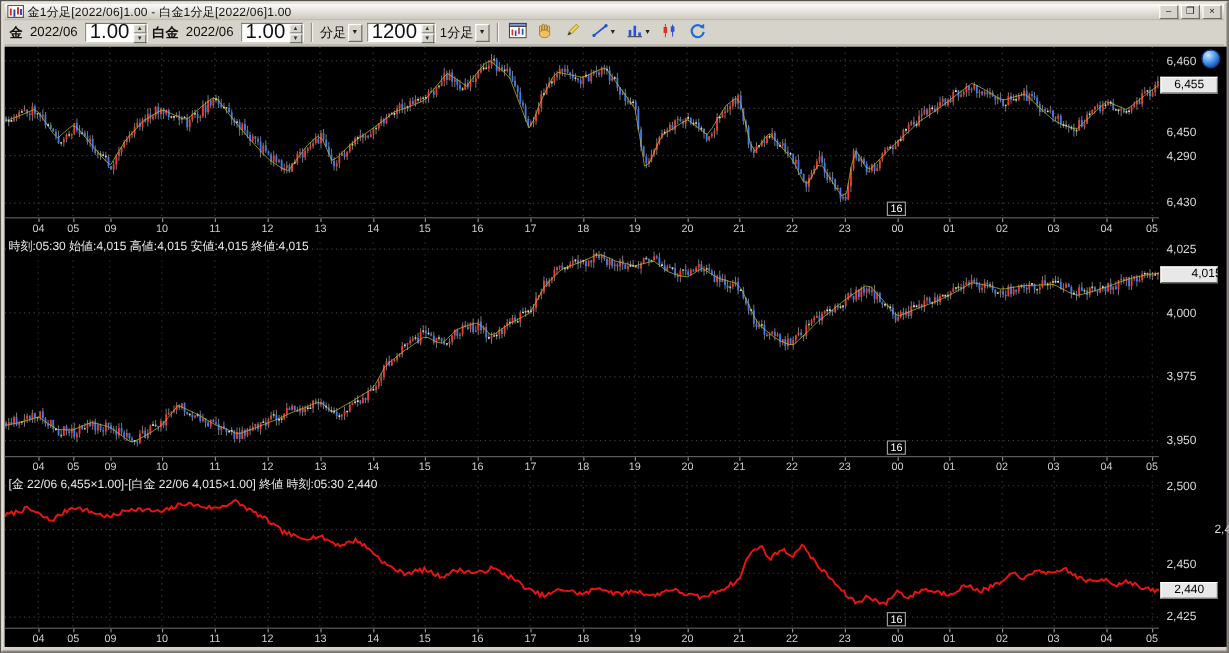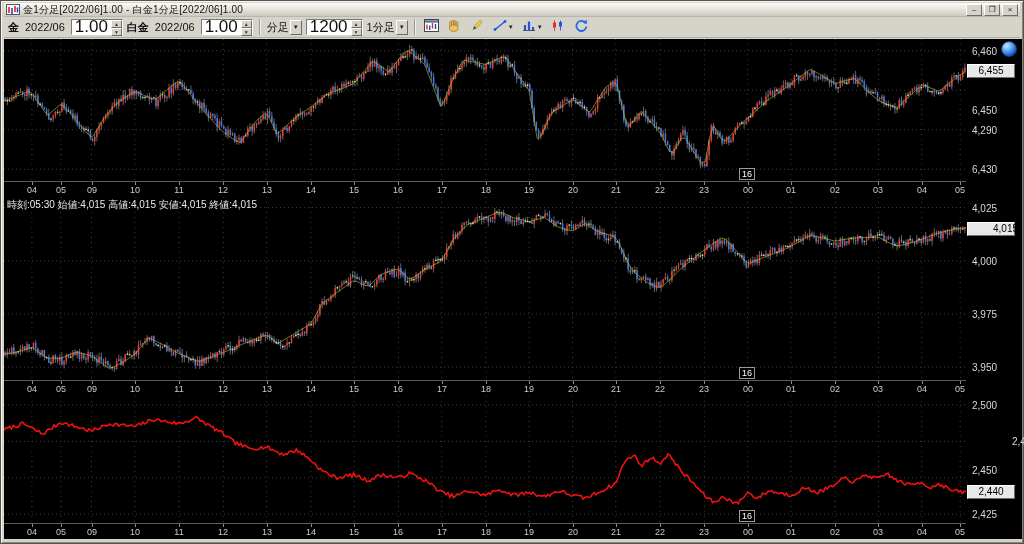--- a/index.html
+++ b/index.html
@@ -313,20 +313,21 @@
         </div>
     </div>
 
     <div class="panel" style="top:357px;height:143px">
       <div class="plot" style="height:127px">
         <svg viewBox="0 0 962 127" width="962" height="127">
             <path d="M0 8.8H962M0 45.3H962M0 81.7H962M0 118.2H962" stroke="#3c3c3c" stroke-width="1" stroke-dasharray="1 3" fill="none"></path>
             <path d="M27.9 0V127M56.8 0V127M87.5 0V127M130.8 0V127M175.1 0V127M219.3 0V127M262.6 0V127M306.9 0V127M350.2 0V127M394.4 0V127M437.7 0V127M482.0 0V127M525.3 0V127M568.5 0V127M611.8 0V127M656.1 0V127M700.3 0V127M743.6 0V127M786.9 0V127M831.2 0V127M874.5 0V127M917.7 0V127M956.2 0V127" stroke="#3c3c3c" stroke-width="1" stroke-dasharray="1 4" fill="none"></path>
             <polyline points="0.0,34.6 1.9,31.4 3.7,32.0 5.6,30.3 7.4,33.0 9.3,29.4 11.1,30.7 13.0,31.3 14.8,30.7 16.7,26.7 18.5,26.2 20.4,28.2 22.2,29.5 24.1,30.1 25.9,30.9 27.8,31.2 29.6,32.2 31.5,34.5 33.3,35.3 35.1,34.8 37.0,37.7 38.9,37.8 40.7,38.1 42.6,34.4 44.4,32.9 46.3,33.5 48.1,33.0 50.0,28.8 51.8,30.9 53.7,28.4 55.5,27.2 57.4,27.9 59.2,28.4 61.0,27.0 62.9,27.0 64.8,30.1 66.6,28.7 68.5,28.0 70.3,31.0 72.1,30.3 74.0,31.7 75.8,32.4 77.7,32.2 79.5,32.0 81.4,34.0 83.3,35.1 85.1,32.9 87.0,34.4 88.8,35.0 90.6,31.9 92.5,33.1 94.3,33.5 96.2,32.5 98.0,29.2 99.9,29.8 101.8,29.4 103.6,29.9 105.5,28.1 107.3,29.1 109.2,30.0 111.0,27.6 112.8,27.6 114.7,30.1 116.5,28.8 118.4,28.3 120.3,28.0 122.1,30.1 123.9,30.2 125.8,29.5 127.7,29.0 129.5,30.5 131.3,30.5 133.2,28.6 135.1,27.2 136.9,28.9 138.8,26.0 140.6,27.9 142.4,26.9 144.3,23.6 146.1,23.7 148.0,24.9 149.8,25.2 151.7,24.6 153.5,22.9 155.4,23.4 157.3,25.8 159.1,25.0 160.9,24.4 162.8,26.0 164.7,26.6 166.5,26.8 168.3,27.7 170.2,25.5 172.1,28.3 173.9,26.9 175.8,26.8 177.6,27.1 179.5,27.1 181.3,25.5 183.1,25.6 185.0,25.9 186.8,24.2 188.7,23.3 190.5,21.6 192.4,20.5 194.3,22.0 196.1,25.2 197.9,24.6 199.8,26.1 201.7,29.1 203.5,27.7 205.3,28.5 207.2,30.6 209.1,30.6 210.9,34.7 212.8,33.2 214.6,35.4 216.5,34.4 218.3,35.8 220.2,39.7 222.0,40.8 223.8,40.1 225.7,41.6 227.5,42.3 229.4,43.9 231.3,48.6 233.1,46.2 234.9,49.4 236.8,47.3 238.7,50.8 240.5,49.0 242.3,50.1 244.2,51.5 246.0,52.3 247.9,52.8 249.8,53.4 251.6,53.8 253.5,53.7 255.3,53.1 257.1,50.6 259.0,53.0 260.8,51.7 262.7,51.2 264.6,50.1 266.4,54.0 268.3,53.4 270.1,54.4 271.9,55.6 273.8,55.9 275.6,58.6 277.5,57.1 279.4,59.3 281.2,57.9 283.1,58.4 284.9,55.7 286.8,55.1 288.6,55.7 290.4,56.4 292.3,52.8 294.2,56.1 296.0,55.6 297.9,58.7 299.7,57.5 301.6,60.7 303.4,61.1 305.3,63.1 307.1,65.3 309.0,66.8 310.8,67.3 312.7,70.6 314.5,73.4 316.4,72.3 318.2,74.6 320.1,75.4 321.9,75.7 323.8,77.5 325.6,79.4 327.4,80.6 329.3,78.7 331.1,80.3 333.0,83.4 334.8,81.9 336.7,80.9 338.6,82.4 340.4,80.3 342.3,78.5 344.1,80.1 345.9,77.9 347.8,81.1 349.6,77.1 351.5,80.4 353.4,80.5 355.2,79.4 357.1,82.8 358.9,84.0 360.8,81.7 362.6,85.6 364.4,85.0 366.3,85.3 368.1,82.6 370.0,83.1 371.9,80.4 373.7,78.7 375.6,79.7 377.4,80.6 379.3,77.8 381.1,79.7 382.9,81.6 384.8,80.1 386.7,79.5 388.5,81.5 390.4,81.5 392.2,81.1 394.1,80.3 395.9,79.4 397.8,80.0 399.6,81.3 401.4,80.9 403.3,79.5 405.1,76.0 407.0,77.5 408.8,77.6 410.7,78.9 412.5,79.6 414.4,82.7 416.3,81.6 418.1,84.2 419.9,85.7 421.8,83.4 423.6,86.1 425.5,88.1 427.3,87.5 429.2,89.0 431.1,91.3 432.9,94.8 434.8,94.6 436.6,94.3 438.4,95.0 440.3,96.2 442.1,98.7 444.0,96.7 445.9,101.1 447.7,98.0 449.6,101.5 451.4,100.1 453.3,98.0 455.1,98.9 456.9,97.3 458.8,96.1 460.7,94.9 462.5,95.5 464.4,95.9 466.2,96.4 468.1,96.4 469.9,96.8 471.8,96.0 473.6,96.0 475.5,98.1 477.3,99.6 479.2,97.7 481.0,99.4 482.8,98.3 484.7,96.9 486.5,98.5 488.4,95.0 490.2,94.7 492.1,95.0 493.9,94.4 495.8,94.2 497.7,95.9 499.5,95.8 501.4,96.0 503.2,97.6 505.1,96.6 506.9,99.7 508.8,97.5 510.6,97.3 512.5,98.0 514.3,100.2 516.1,97.7 518.0,96.3 519.9,98.6 521.7,95.9 523.5,97.2 525.4,96.9 527.3,98.2 529.1,96.3 531.0,98.5 532.8,100.3 534.6,99.3 536.5,99.9 538.4,100.1 540.2,99.3 542.0,100.8 543.9,98.5 545.8,100.1 547.6,97.5 549.4,97.0 551.3,95.7 553.1,96.5 555.0,96.2 556.9,95.9 558.7,94.7 560.6,95.4 562.4,98.2 564.3,98.2 566.1,99.7 568.0,100.0 569.8,98.9 571.6,98.7 573.5,99.1 575.4,99.8 577.2,99.5 579.0,103.1 580.9,101.4 582.8,100.6 584.6,101.2 586.5,101.0 588.3,98.2 590.2,96.6 592.0,98.7 593.9,96.7 595.7,96.7 597.6,95.2 599.4,95.6 601.3,93.6 603.1,92.9 604.9,89.3 606.8,91.9 608.6,90.0 610.5,87.2 612.3,86.3 614.2,81.7 616.0,76.0 617.9,70.4 619.8,68.1 621.6,64.8 623.5,62.7 625.3,61.8 627.1,62.0 629.0,59.9 630.9,59.0 632.7,62.3 634.5,67.1 636.4,68.5 638.3,70.5 640.1,66.4 641.9,64.6 643.8,65.8 645.6,63.0 647.5,62.7 649.4,61.4 651.2,65.1 653.1,66.0 654.9,66.9 656.8,68.3 658.6,64.4 660.5,62.7 662.3,61.6 664.1,58.0 666.0,59.2 667.9,62.8 669.7,64.7 671.5,69.1 673.4,68.7 675.3,71.5 677.1,75.3 679.0,77.8 680.8,80.1 682.6,78.9 684.5,81.0 686.4,85.1 688.2,86.2 690.0,87.3 691.9,90.7 693.8,92.2 695.6,93.9 697.4,96.1 699.3,96.3 701.1,100.9 703.0,102.3 704.8,102.0 706.7,102.5 708.6,106.7 710.4,105.6 712.3,105.2 714.1,105.5 716.0,103.0 717.8,100.5 719.6,101.4 721.5,102.9 723.4,104.6 725.2,102.9 727.0,104.5 728.9,107.2 730.8,106.3 732.6,106.2 734.4,107.7 736.3,103.1 738.2,102.8 740.0,101.3 741.9,98.6 743.7,96.1 745.6,97.4 747.4,98.1 749.3,101.2 751.1,102.0 753.0,102.5 754.8,100.4 756.6,101.3 758.5,97.1 760.4,97.9 762.2,98.0 764.0,95.3 765.9,95.4 767.8,94.7 769.6,96.8 771.5,96.3 773.3,97.1 775.1,97.6 777.0,96.6 778.9,97.0 780.7,99.5 782.5,97.2 784.4,100.3 786.3,100.5 788.1,98.9 789.9,99.3 791.8,98.3 793.6,97.0 795.5,96.2 797.4,92.1 799.2,91.7 801.1,93.1 802.9,92.5 804.8,91.7 806.6,95.1 808.5,95.8 810.3,94.7 812.1,97.2 814.0,97.8 815.9,93.8 817.7,94.3 819.5,95.8 821.4,91.3 823.3,93.0 825.1,90.1 827.0,89.6 828.8,90.8 830.7,88.6 832.5,87.6 834.4,86.0 836.2,83.9 838.1,81.9 839.9,81.6 841.8,81.2 843.6,83.3 845.4,85.3 847.3,86.5 849.1,86.9 851.0,84.2 852.8,83.0 854.7,82.5 856.5,82.3 858.4,79.6 860.3,79.6 862.1,79.2 864.0,81.0 865.8,80.5 867.6,82.3 869.5,80.3 871.4,81.0 873.2,81.1 875.0,81.1 876.9,79.8 878.8,80.2 880.6,79.4 882.4,77.8 884.3,77.3 886.1,81.2 888.0,80.7 889.9,83.2 891.7,82.5 893.6,86.1 895.4,84.8 897.3,84.9 899.1,87.4 901.0,89.0 902.8,87.3 904.6,86.7 906.5,88.2 908.4,87.8 910.2,88.4 912.0,88.0 913.9,86.7 915.8,88.0 917.6,86.3 919.5,88.1 921.3,89.9 923.1,90.9 925.0,91.8 926.9,92.8 928.7,89.9 930.5,90.9 932.4,89.3 934.3,87.4 936.1,90.0 937.9,89.0 939.8,91.8 941.6,89.6 943.5,91.1 945.3,93.5 947.2,94.8 949.1,94.8 950.9,93.9 952.8,93.5 954.6,96.0 956.5,94.6 958.3,97.5 960.1,95.2 962.0,95.6 " fill="none" stroke="#ee1111" stroke-width="1.6"></polyline>
           </svg>
+        <div class="info">[金 22/06 6,455×1.00]-[白金 22/06 4,015×1.00] 終値 時刻:05:30 2,440</div>
         <div class="date-marker" style="left: 735px;">16</div>
       </div>
       <div class="xaxis" style="top:127px">
           <div class="xtick" style="left: 28px;"></div>
           <div class="xlabel" style="left: 28px;">04</div>
           <div class="xtick" style="left: 57px;"></div>
           <div class="xlabel" style="left: 57px;">05</div>
           <div class="xtick" style="left: 88px;"></div>
           <div class="xlabel" style="left: 88px;">09</div>
           <div class="xtick" style="left: 131px;"></div>

